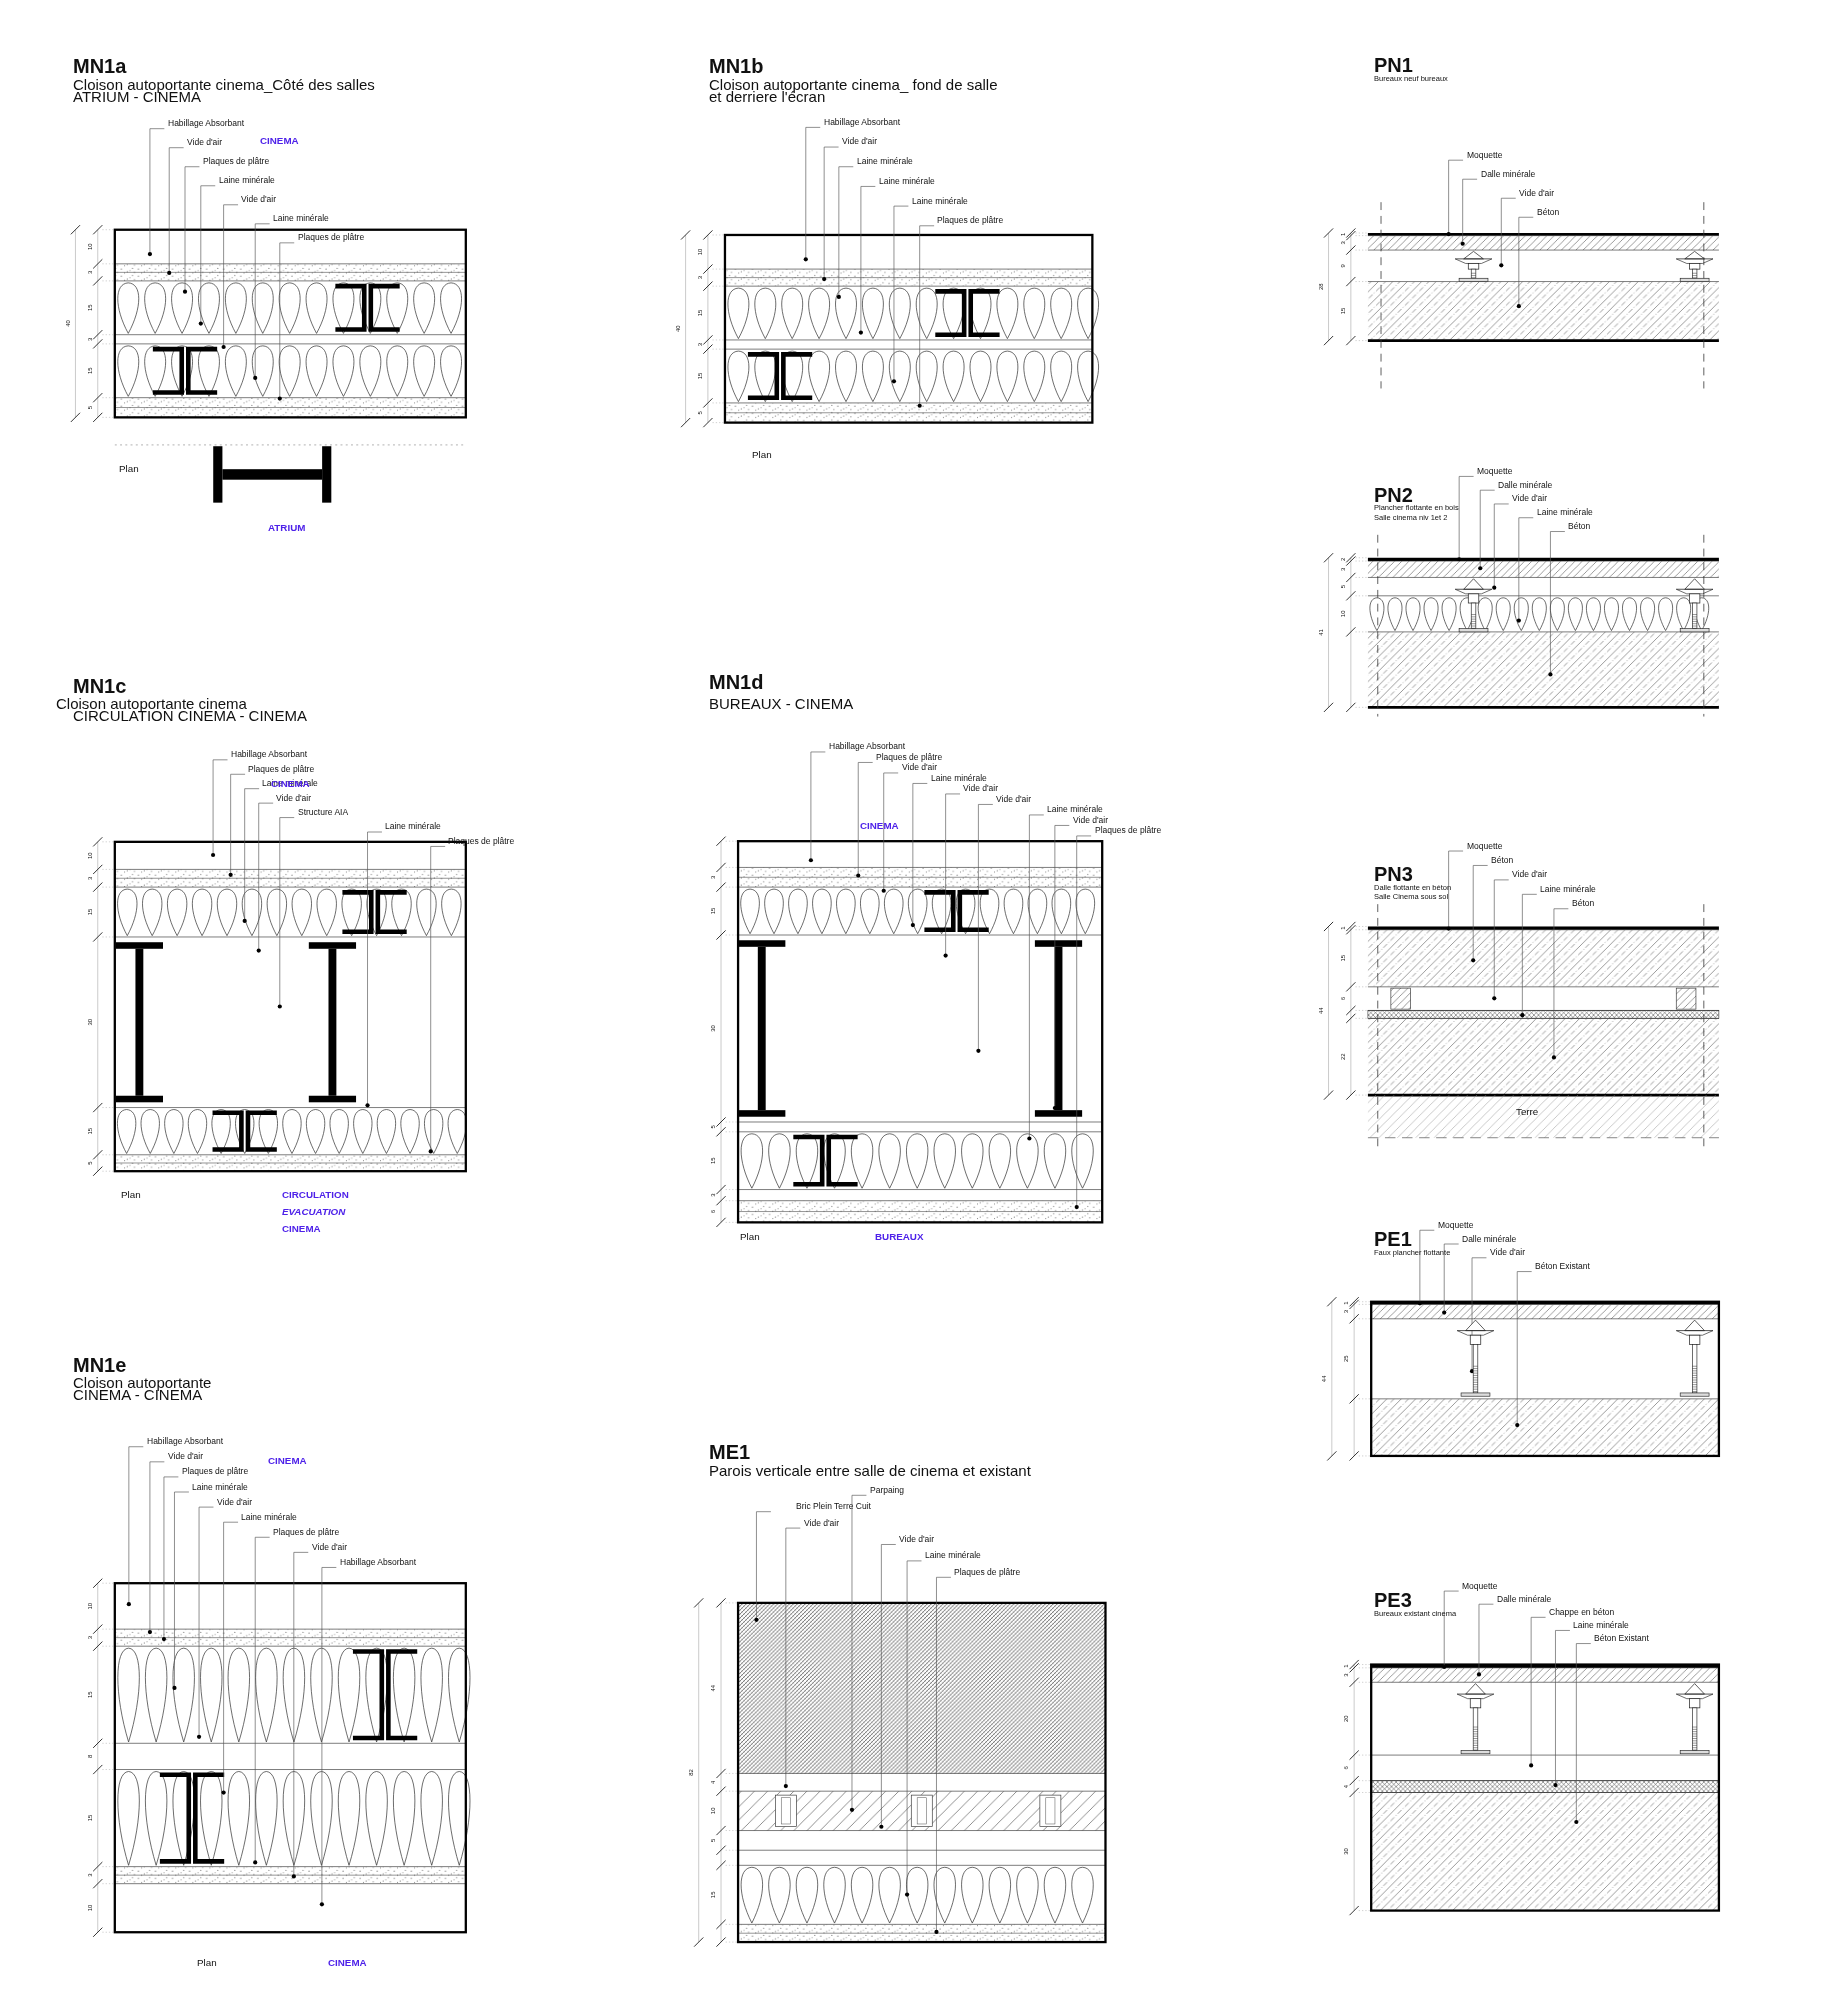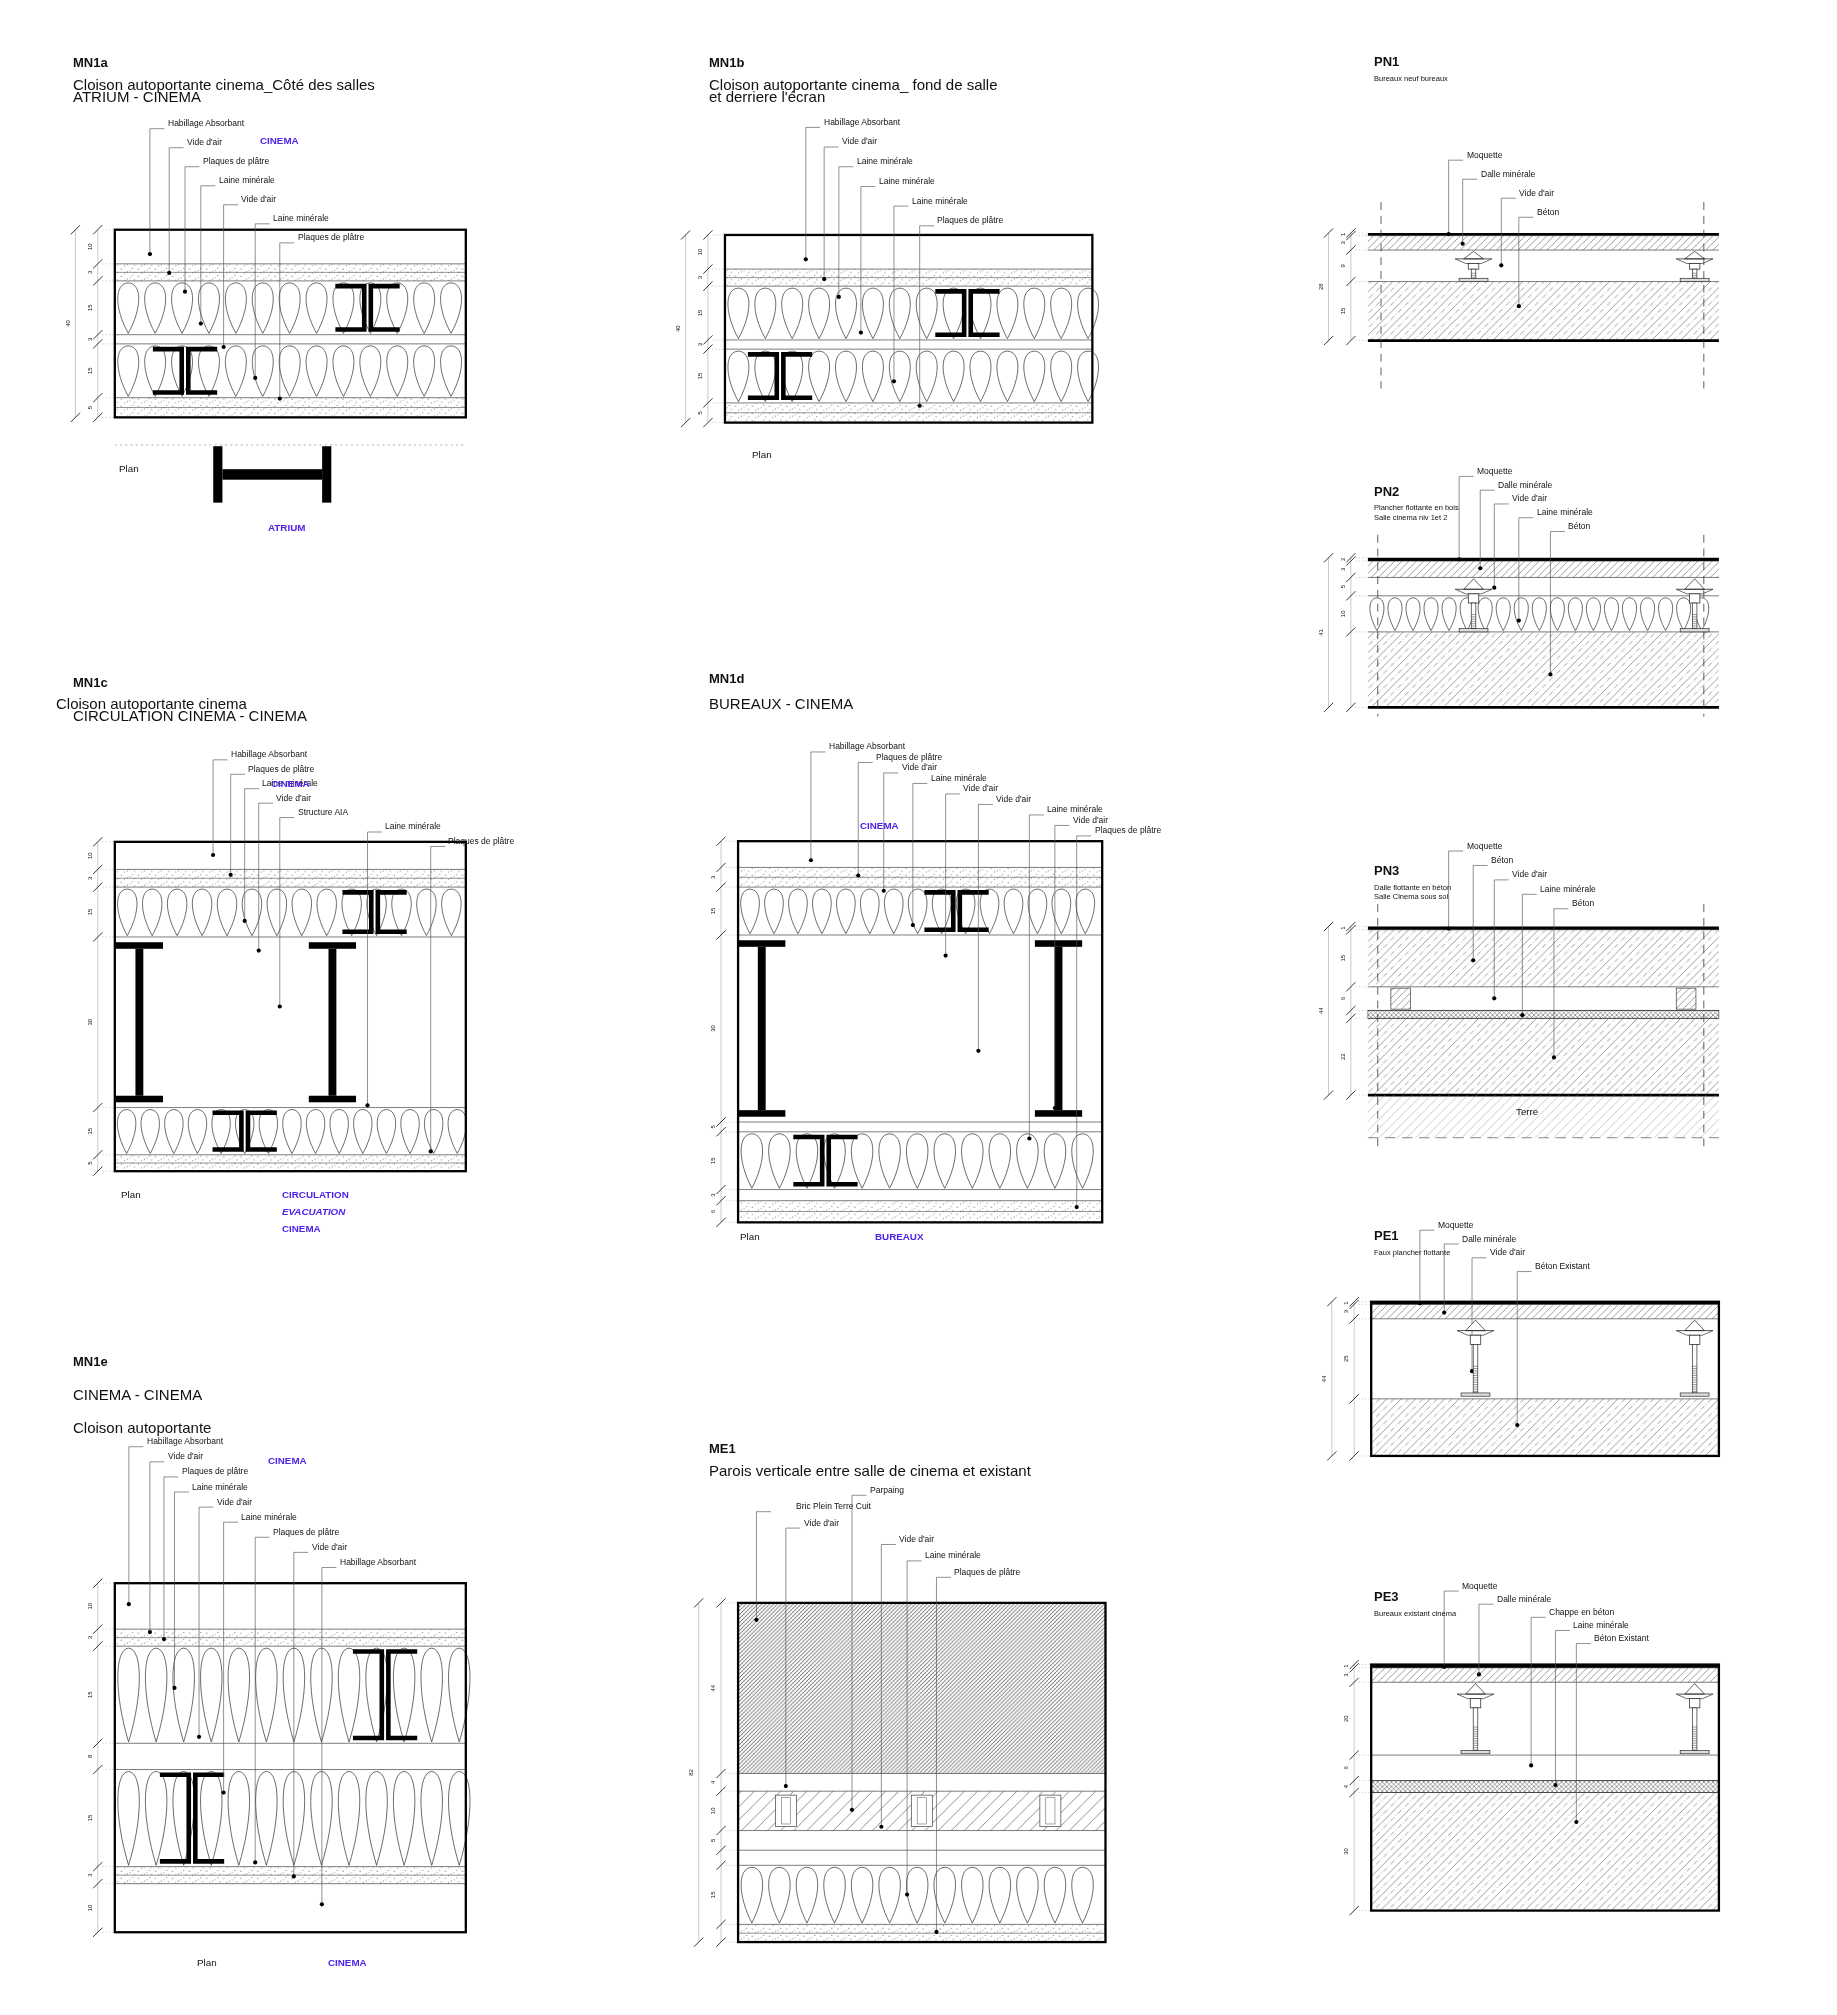--- a/index.html
+++ b/index.html
@@ -1,20 +1,20 @@
 <!DOCTYPE html>
 <html style="font-size:10.5px"><head>
 <meta charset="utf-8">
 <style>
   html,body{margin:0;padding:0;background:#fff;}
   #page{position:relative;width:1837px;height:2015px;background:#ffffff;
         font-family:"Liberation Sans", sans-serif;overflow:hidden;}
   #gfx{position:absolute;left:0;top:0;}
   .abs{position:absolute;white-space:nowrap;}
-  .t{font-size:13px;font-weight:bold;color:#111;}
+  .t{font-size:20px;font-weight:bold;color:#111;}
   .s{font-size:15px;color:#111;line-height:1.3;}
   .s.small{font-size:7.5px;}
   .lbl{font-size:8.5px;color:#111;}
   .zone{font-size:9.8px;font-weight:bold;}
   .zone.muted{font-weight:normal;}
   .plan{font-size:9.8px;color:#111;}
   section{position:absolute;inset:0;pointer-events:none;}
 </style>
 </head>
 <body>
@@ -831,21 +831,21 @@
     <section>
       <div class="abs t" style="left: 1374px; top: 1228px;">PE1</div>
       <div class="abs s small" style="left: 1374px; top: 1248px;">Faux plancher flottante</div>
       <div class="abs lbl" style="left: 1438px; top: 1220px;">Moquette</div>
       <div class="abs lbl" style="left: 1462px; top: 1234px;">Dalle minérale</div>
       <div class="abs lbl" style="left: 1490px; top: 1247px;">Vide d'air</div>
       <div class="abs lbl" style="left: 1535px; top: 1261px;">Béton Existant</div>
     </section>
     <section>
       <div class="abs t" style="left: 73px; top: 1354px;">MN1e</div>
-      <div class="abs s" style="left: 73px; top: 1418px;">Cloison autoportante</div>
+      <div class="abs s" style="left: 73px; top: 1373px;">Cloison autoportante</div>
       <div class="abs s" style="left: 73px; top: 1385px;">CINEMA - CINEMA</div>
       <div class="abs lbl" style="left: 147px; top: 1436px;">Habillage Absorbant</div>
       <div class="abs lbl" style="left: 168px; top: 1451px;">Vide d'air</div>
       <div class="abs lbl" style="left: 182px; top: 1466px;">Plaques de plâtre</div>
       <div class="abs lbl" style="left: 192px; top: 1482px;">Laine minérale</div>
       <div class="abs lbl" style="left: 217px; top: 1497px;">Vide d'air</div>
       <div class="abs lbl" style="left: 241px; top: 1512px;">Laine minérale</div>
       <div class="abs lbl" style="left: 273px; top: 1527px;">Plaques de plâtre</div>
       <div class="abs lbl" style="left: 312px; top: 1542px;">Vide d'air</div>
       <div class="abs lbl" style="left: 340px; top: 1557px;">Habillage Absorbant</div>

